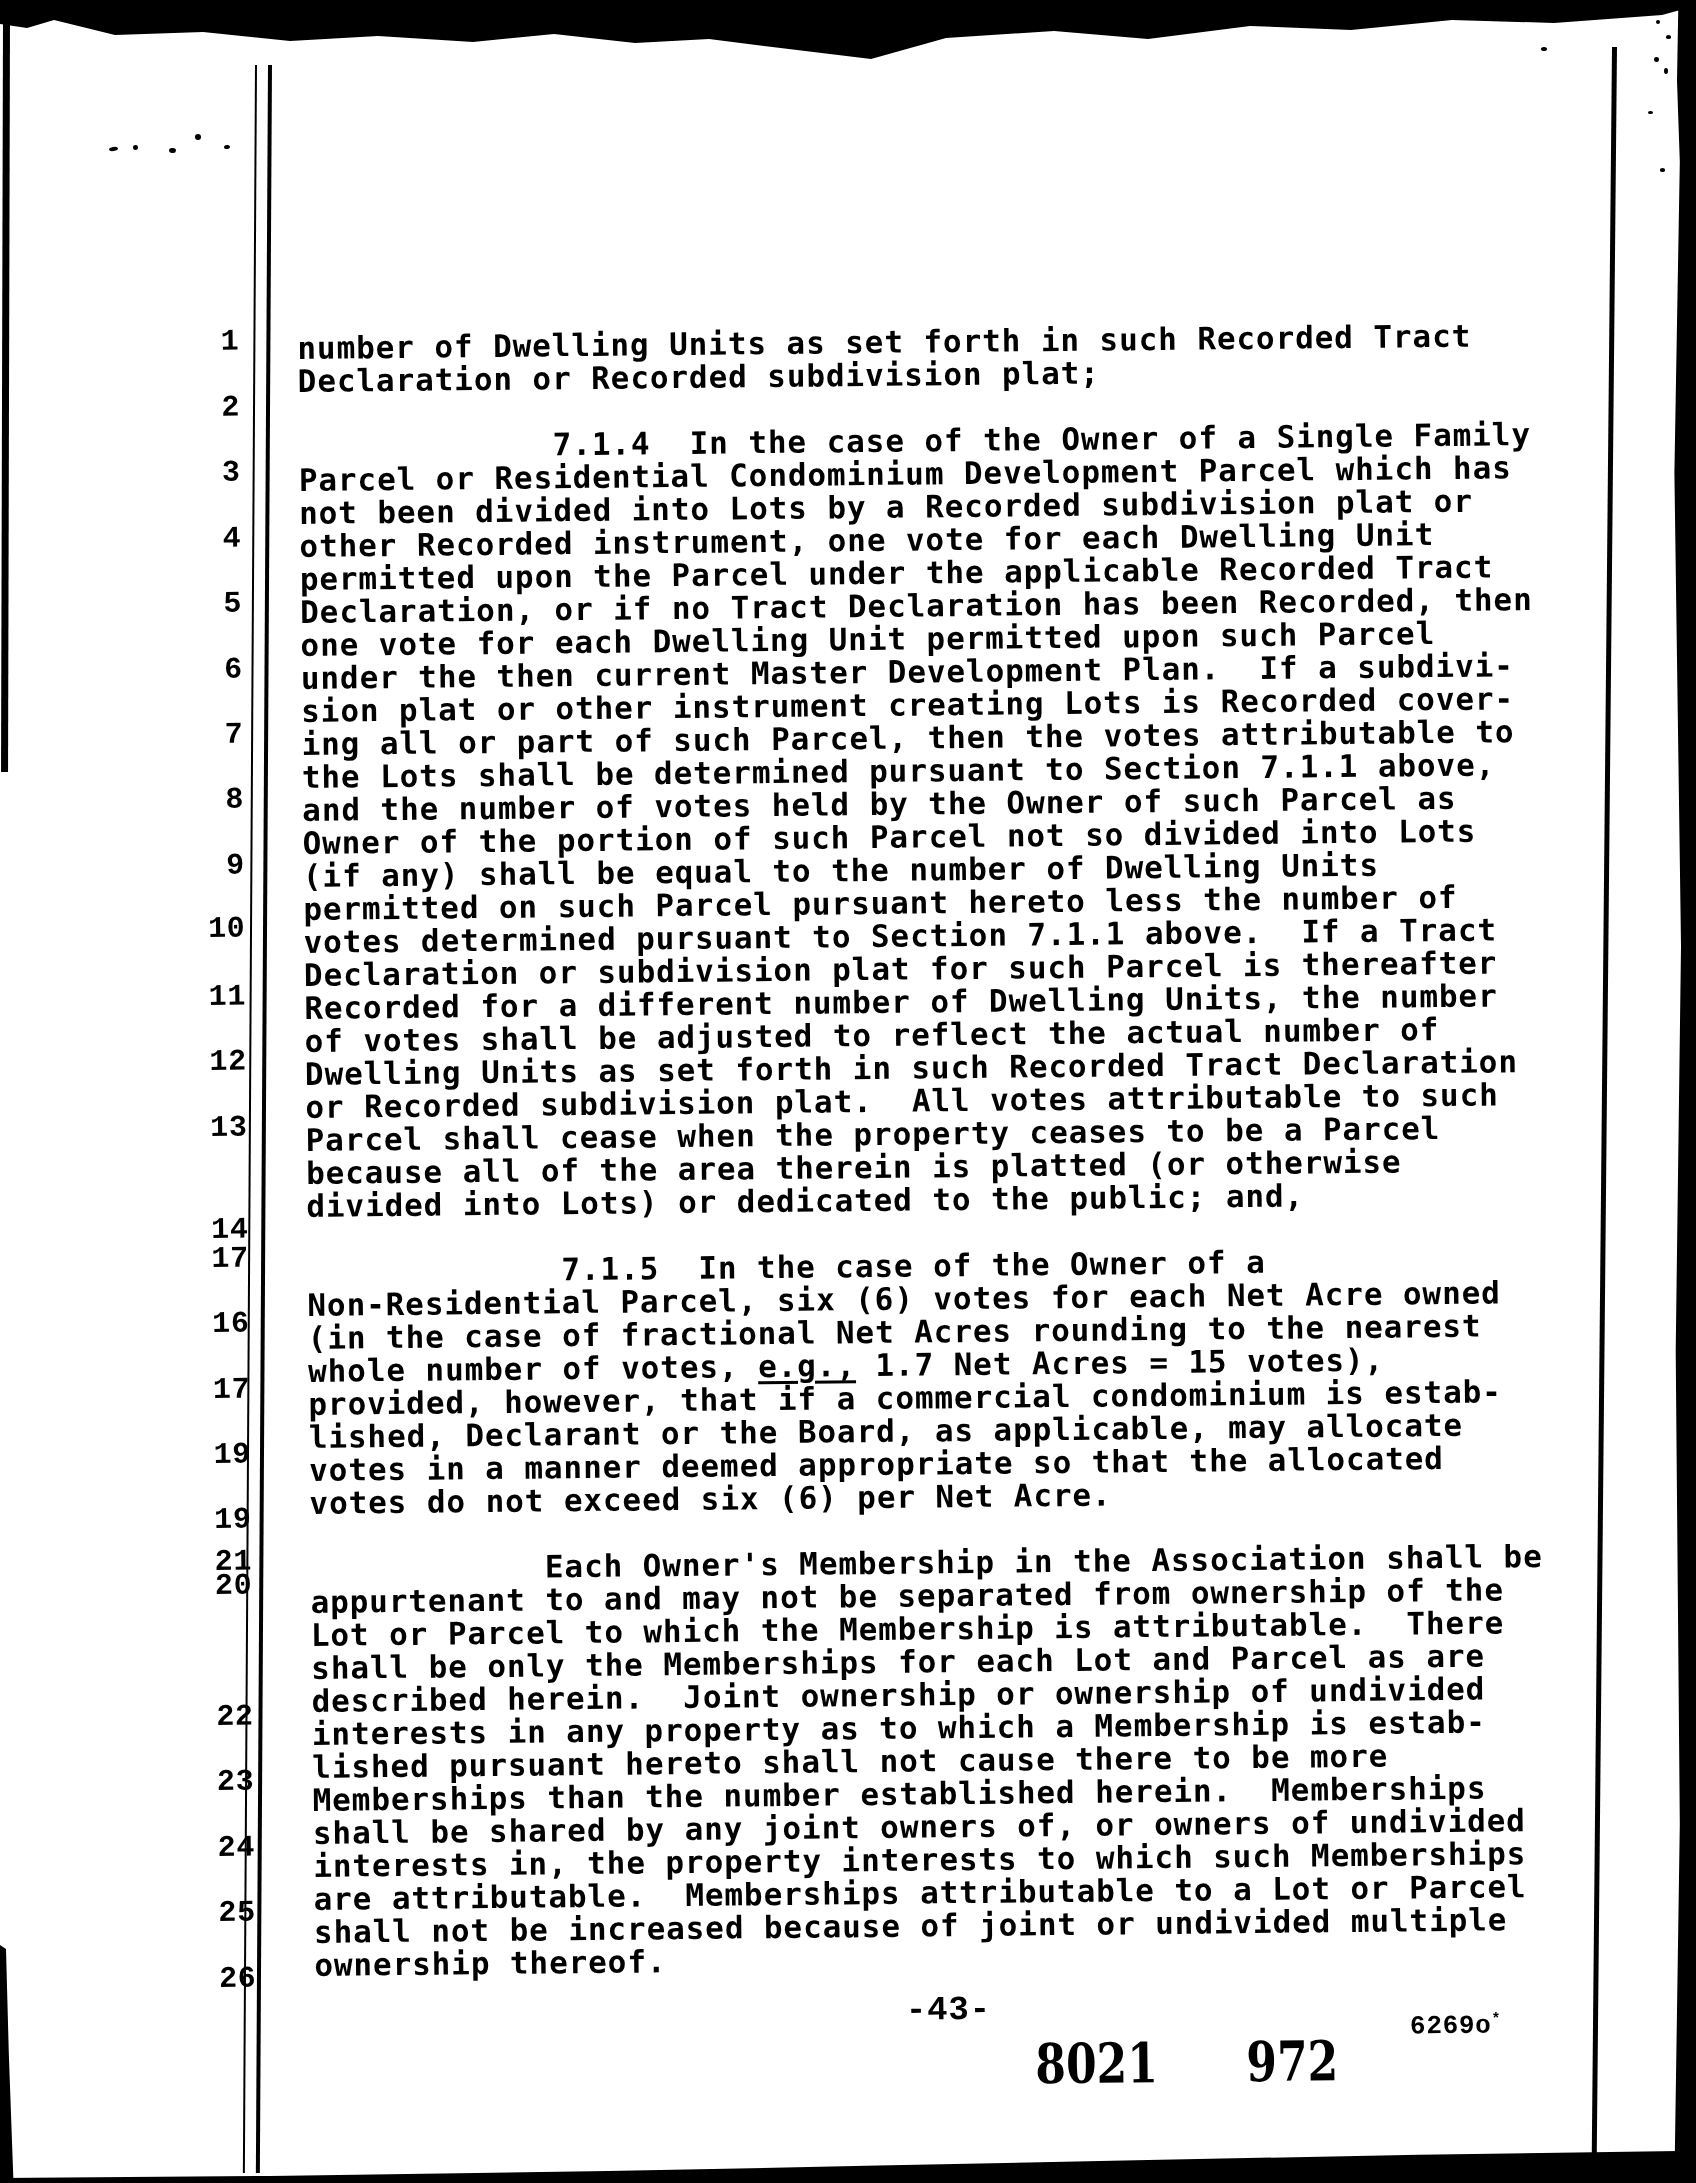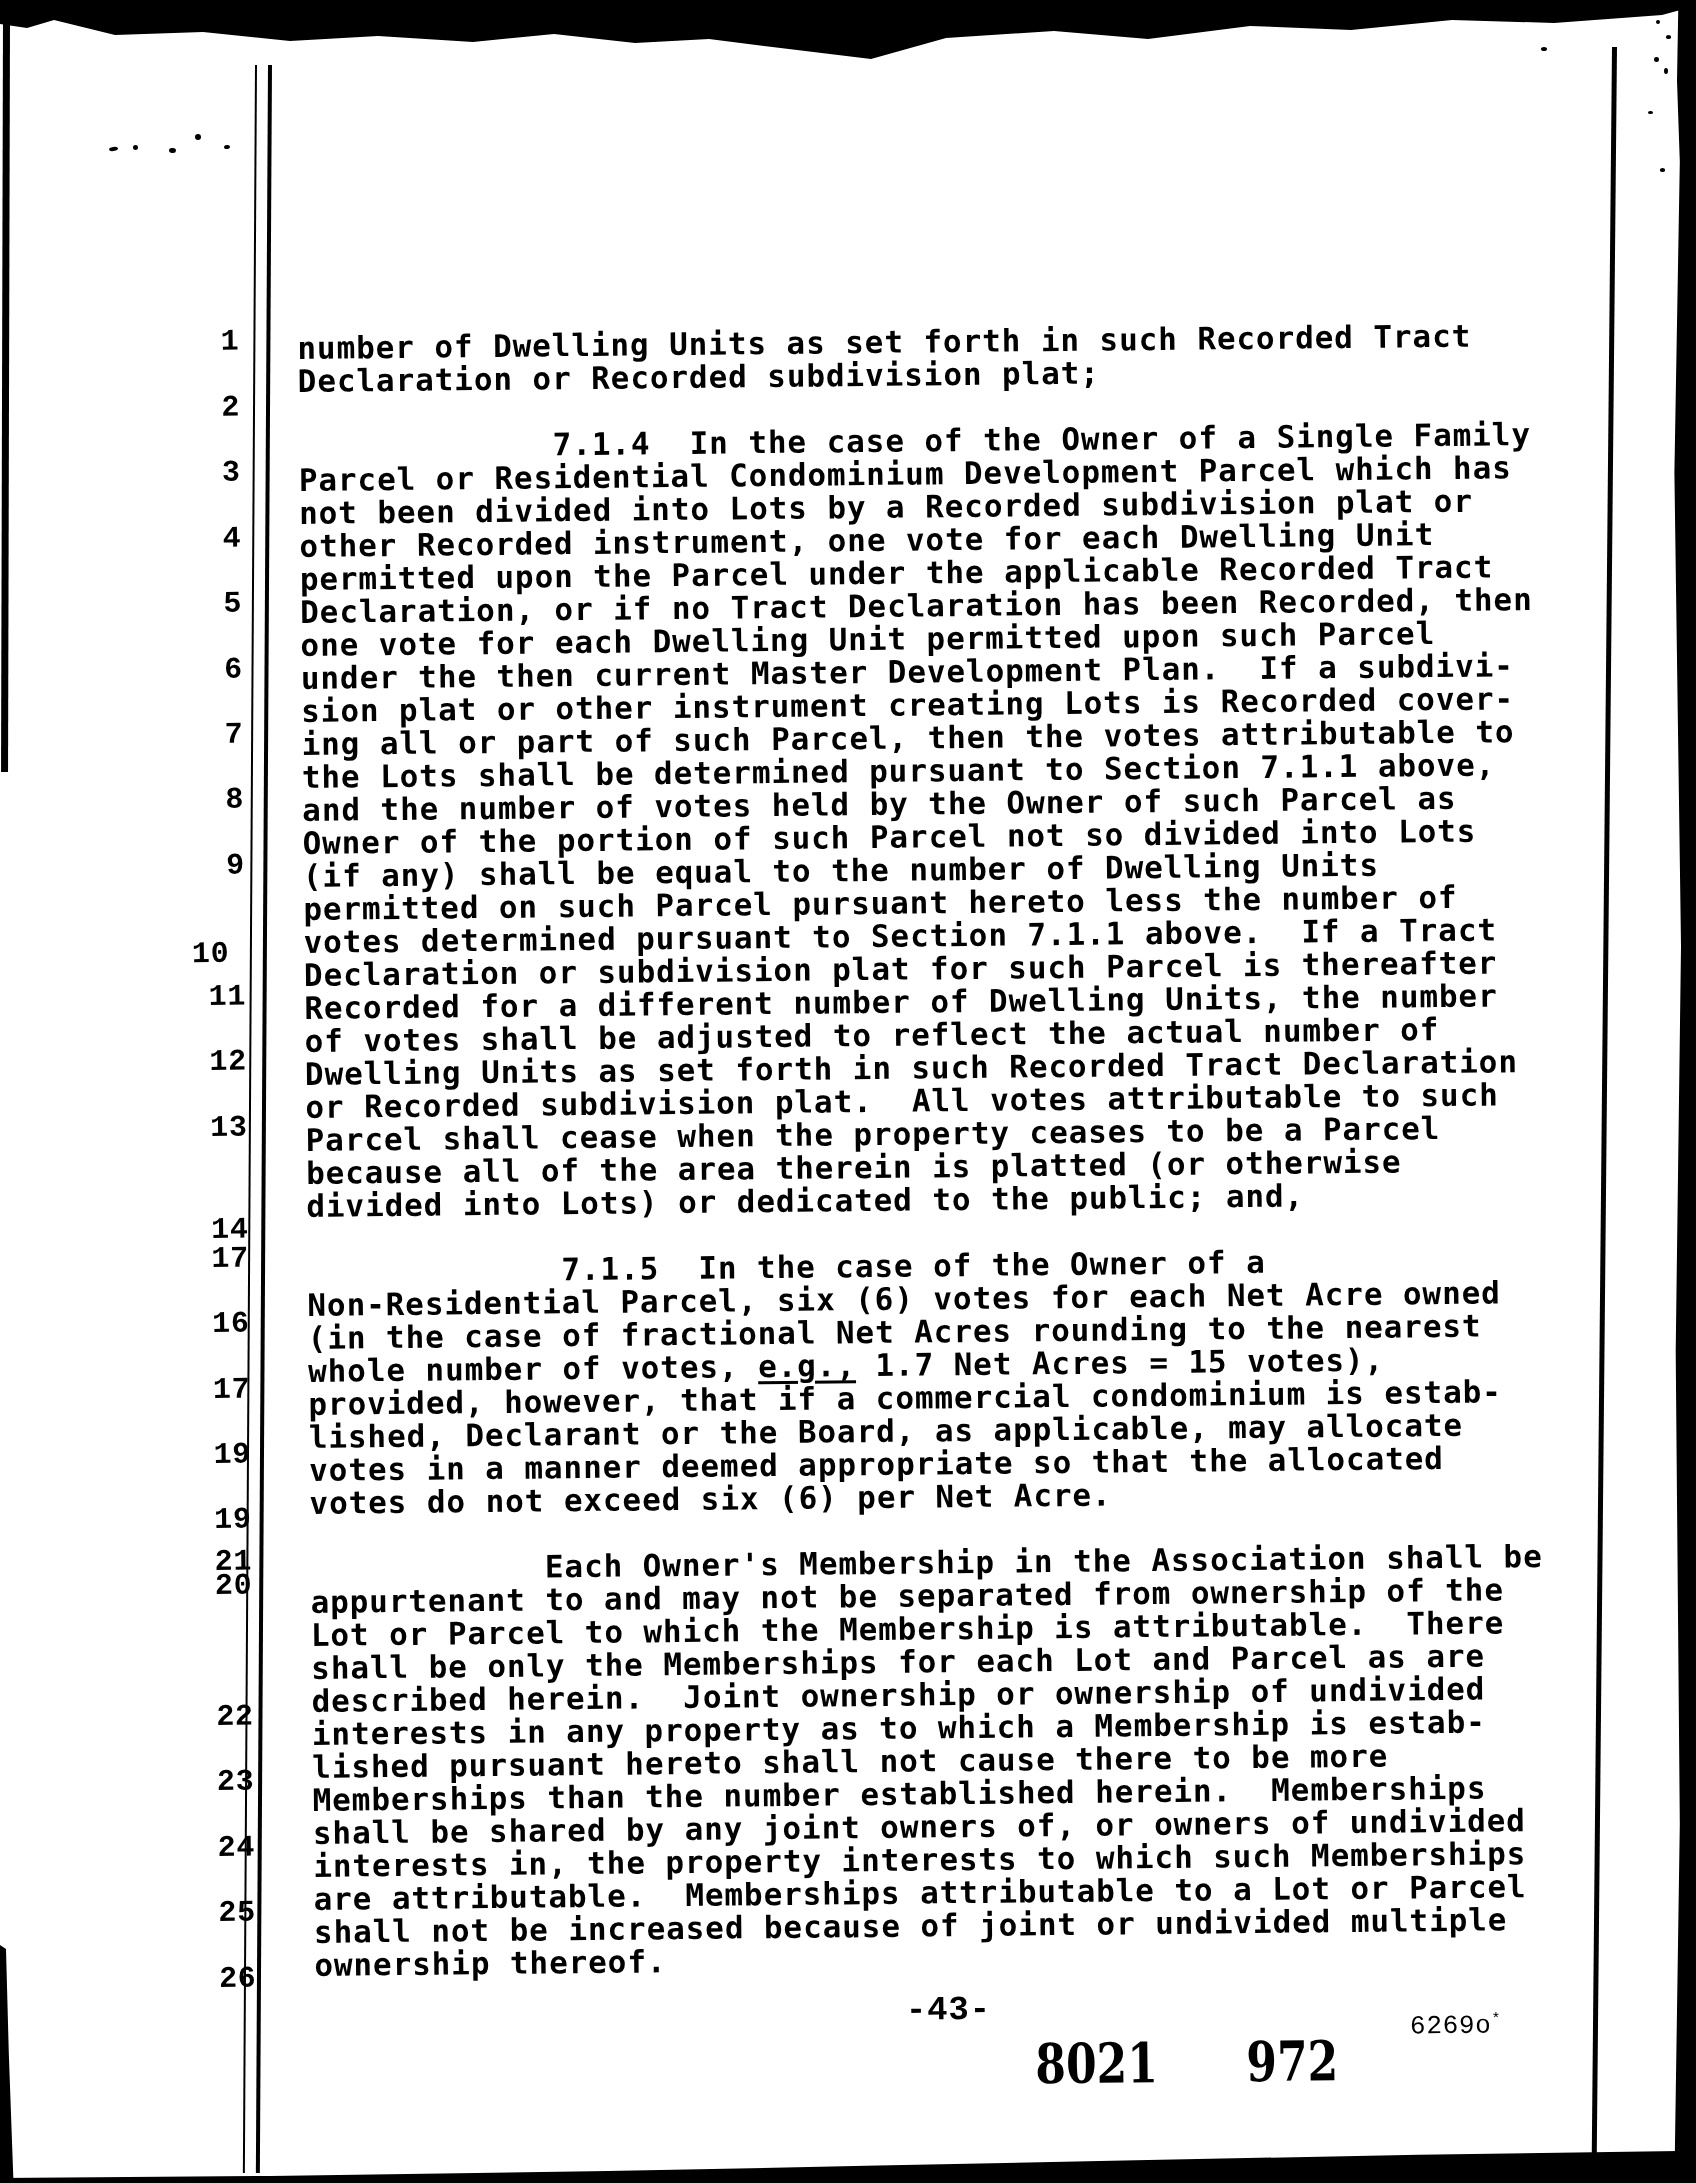--- a/index.html
+++ b/index.html
@@ -65,21 +65,21 @@
   .stamp{
     position:absolute;top:2044px;
     font-family:"DejaVu Serif","Liberation Serif",serif;
     font-size:55px;font-weight:700;line-height:1;
     transform:scaleX(0.8);transform-origin:left top;
   }
   .stamp-left{left:1017px;}
   .stamp-right{left:1228px;}
   .doc-code{
     position:absolute;left:1392px;top:2023px;
-    font-size:26px;font-weight:400;letter-spacing:0.7px;white-space:pre;
+    font-size:26px;font-weight:700;letter-spacing:0.7px;white-space:pre;
   }
   .doc-code sup{font-size:15px;vertical-align:9.5px;}
 </style>
 </head>
 <body>
 
 <div class="page">
 
   <div class="band-top"></div>
   <div class="band-bottom"></div>
@@ -107,21 +107,21 @@
     <div id="line-number-column">
         <div class="line-no" style="top: 324px;">1</div>
         <div class="line-no" style="top: 390px;">2</div>
         <div class="line-no" style="top: 455px;">3</div>
         <div class="line-no" style="top: 521px;">4</div>
         <div class="line-no" style="top: 586px;">5</div>
         <div class="line-no" style="top: 652px;">6</div>
         <div class="line-no" style="top: 717px;">7</div>
         <div class="line-no" style="top: 782px;">8</div>
         <div class="line-no" style="top: 848px;">9</div>
-        <div class="line-no" style="top: 936px; text-align: center;">10</div>
+        <div class="line-no" style="top: 911px;">10</div>
         <div class="line-no" style="top: 979px;">11</div>
         <div class="line-no" style="top: 1044px;">12</div>
         <div class="line-no" style="top: 1110px;">13</div>
         <div class="line-no" style="top: 1212px;">14</div>
         <div class="line-no" style="top: 1241px;">17</div>
         <div class="line-no" style="top: 1306px;">16</div>
         <div class="line-no" style="top: 1372px;">17</div>
         <div class="line-no" style="top: 1437px;">19</div>
         <div class="line-no" style="top: 1502px;">19</div>
         <div class="line-no" style="top: 1568px;">20</div>

